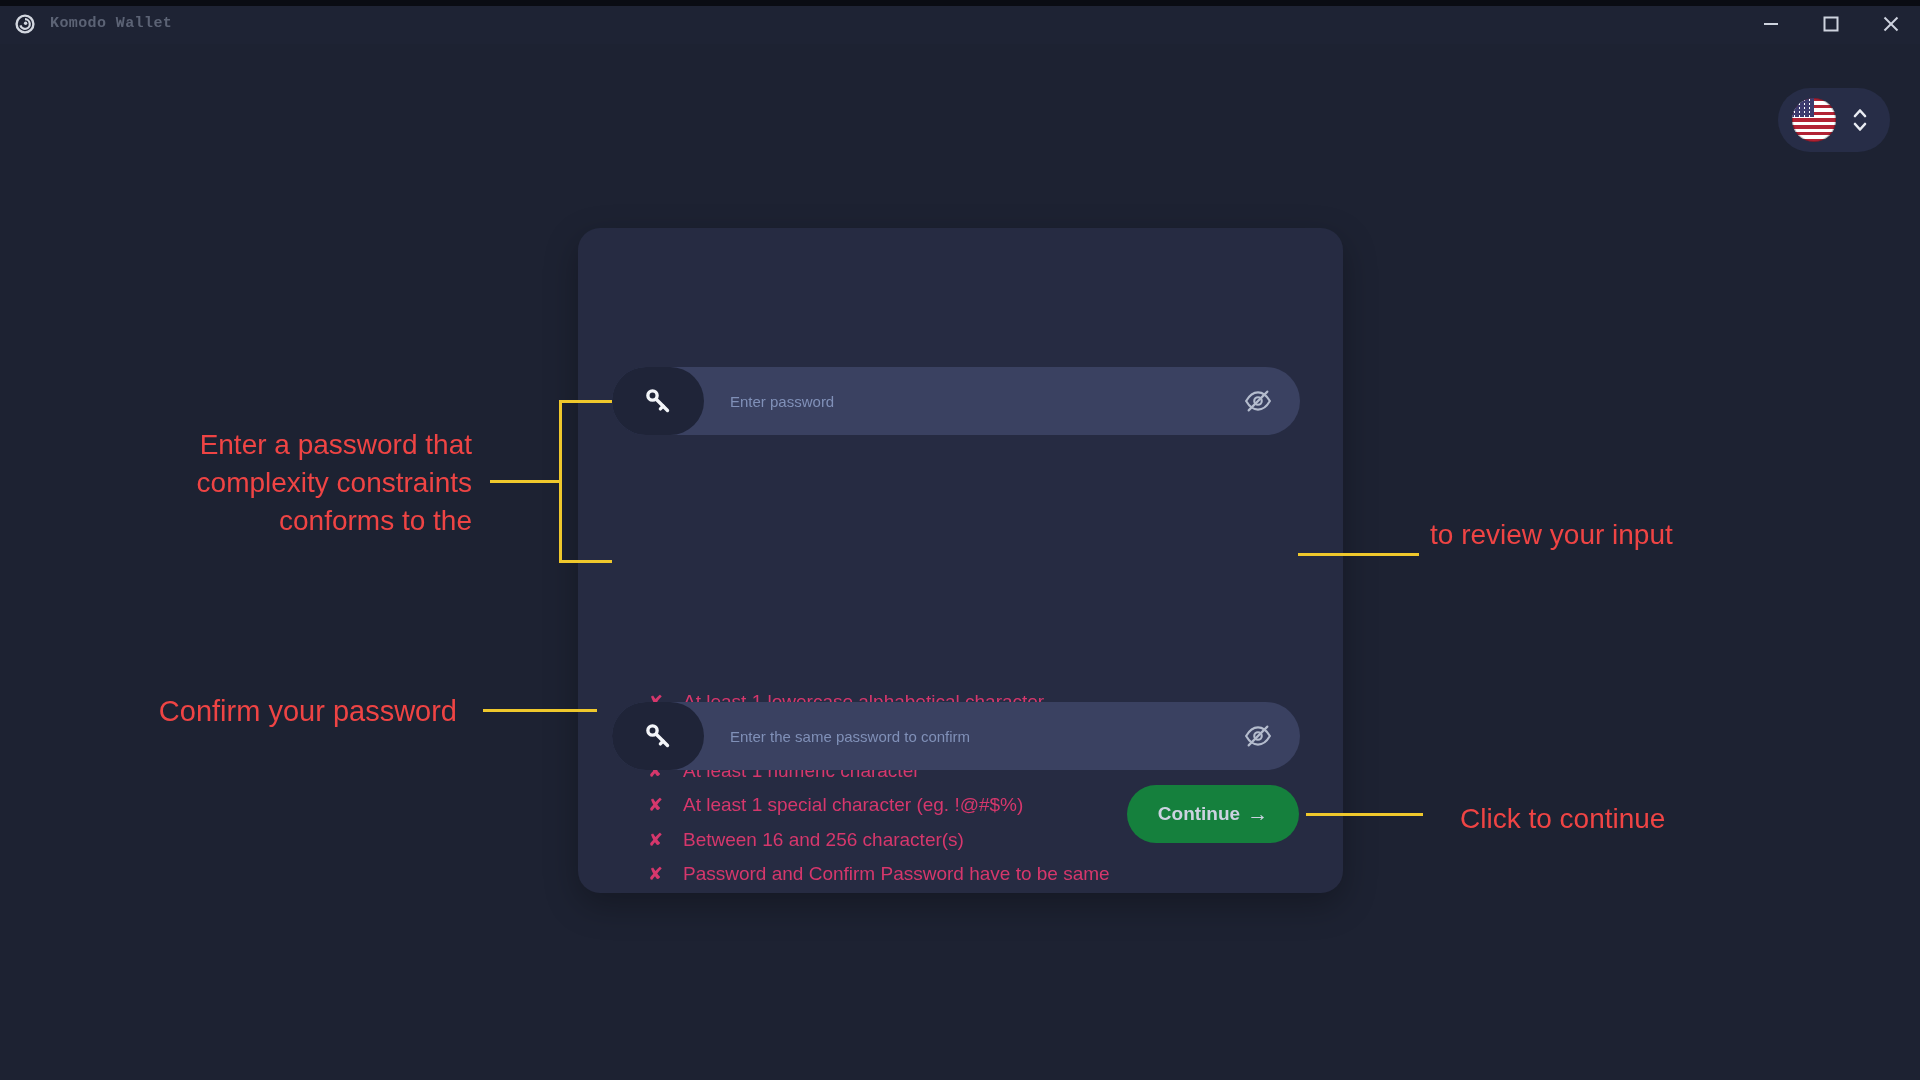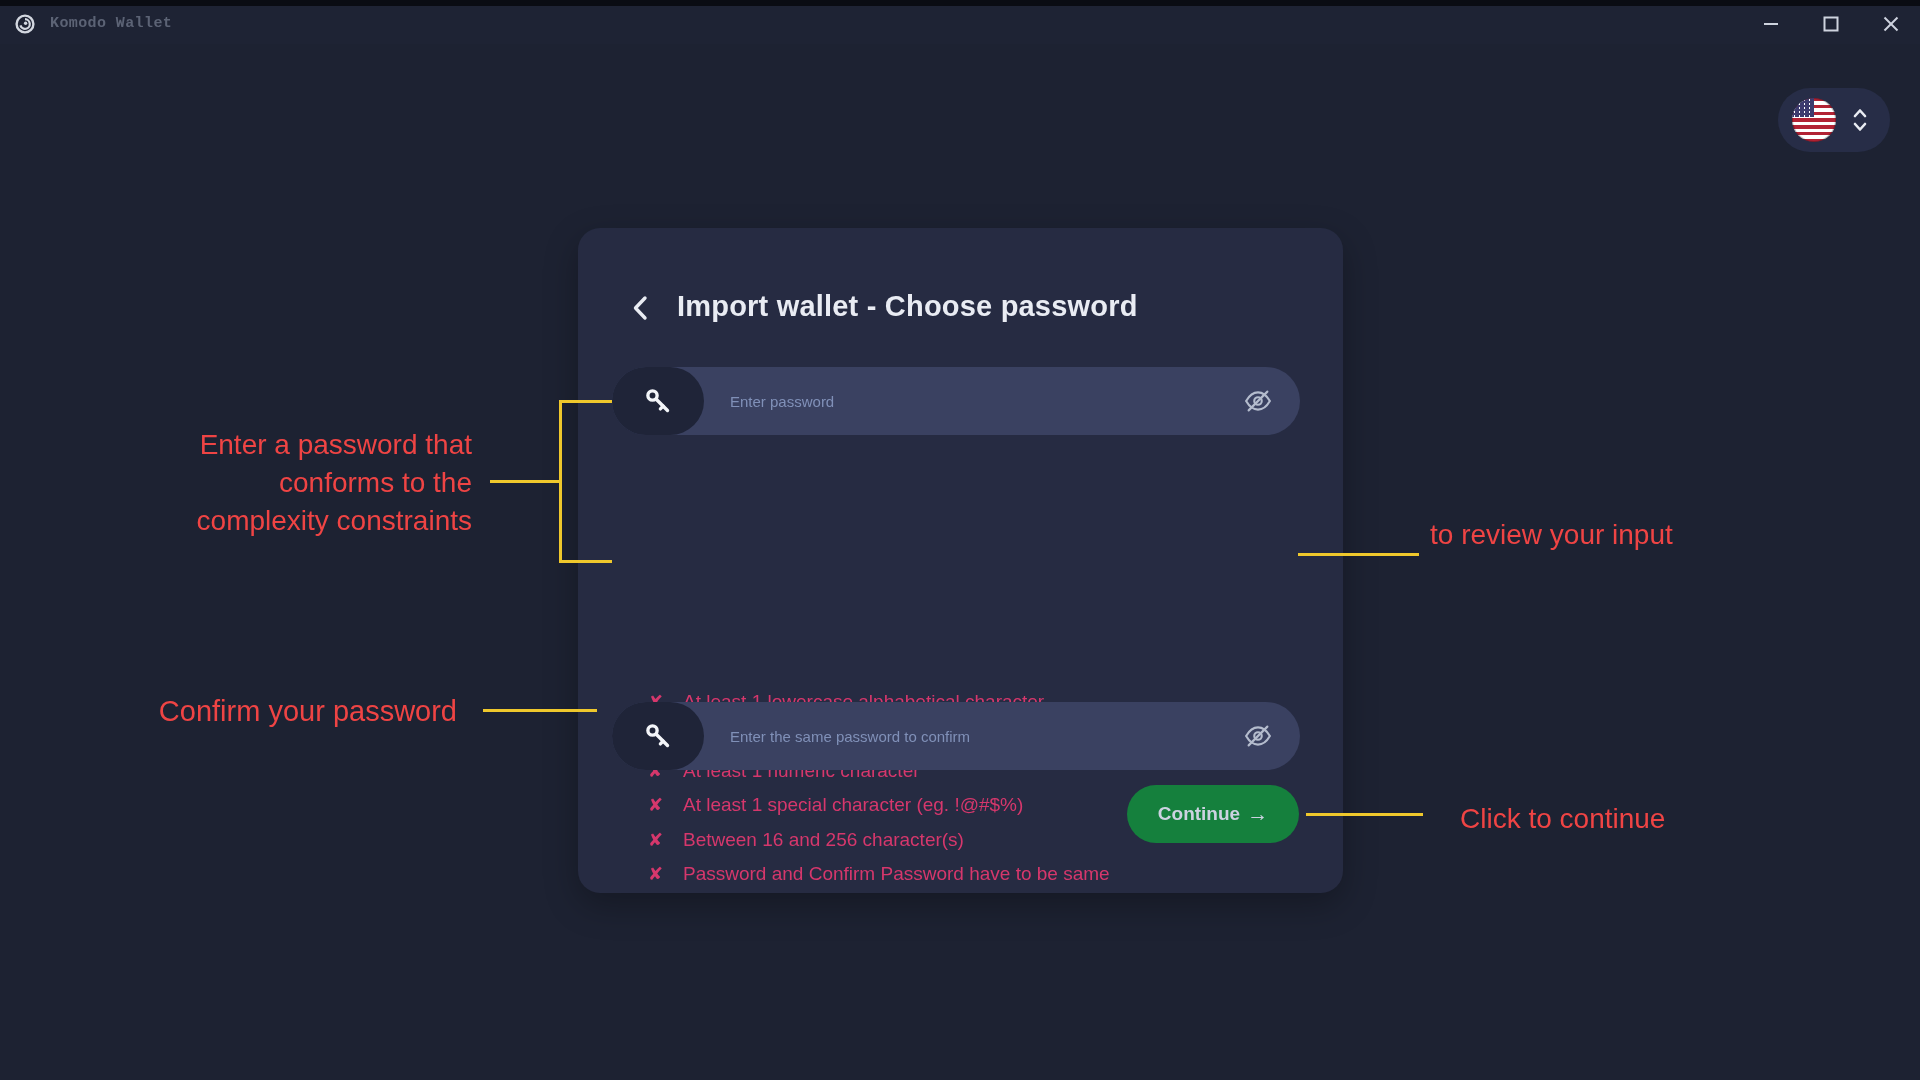--- a/index.html
+++ b/index.html
@@ -101,28 +101,20 @@
   </div>
   <div class="chev">
     <svg width="20" height="28" viewBox="0 0 20 28">
       <polyline points="5,10 10,4.5 15,10" fill="none" stroke="#e8ebf2" stroke-width="2.6" stroke-linecap="round" stroke-linejoin="round"></polyline>
       <polyline points="5,18 10,23.5 15,18" fill="none" stroke="#e8ebf2" stroke-width="2.6" stroke-linecap="round" stroke-linejoin="round"></polyline>
     </svg>
   </div>
 </div>
 
 <div class="card">
-  <div class="card-head">
-    <div class="back">
-      <svg width="18" height="28" viewBox="0 0 18 28">
-        <polyline points="14,4 4.5,14 14,24" fill="none" stroke="#e9ecf3" stroke-width="3.4" stroke-linecap="round" stroke-linejoin="round"></polyline>
-      </svg>
-    </div>
-    <div class="card-title">Import wallet - Choose password</div>
-  </div>
 
   <div class="field pw">
     <div class="keywrap">
       <svg width="30" height="30" viewBox="0 0 24 24">
         <circle cx="7.6" cy="7.6" r="3.7" fill="none" stroke="#f3f5f9" stroke-width="2.7"></circle>
         <line x1="10.6" y1="10.6" x2="19.6" y2="19.6" stroke="#f3f5f9" stroke-width="2.7" stroke-linecap="round"></line>
         <line x1="16.1" y1="16.1" x2="13.9" y2="18.3" stroke="#f3f5f9" stroke-width="2.7" stroke-linecap="round"></line>
       </svg>
     </div>
     <input type="text" placeholder="Enter password" style="">
@@ -181,22 +173,22 @@
   </div>
 
   <div class="continue">
     <span>Continue</span>
     <span class="arrow">→</span>
   </div>
 </div>
 
 <div class="ann right-align" style="right:1448px; top:426px;">
   <div>Enter a password that</div>
+  <div>complexity constraints</div>
   <div>conforms to the</div>
-  <div>complexity constraints</div>
 </div>
 
 <div class="yline h3" style="left:490px; top:480px; width:70px;"></div>
 <div class="yline w3" style="left:559px; top:400px; height:163px;"></div>
 <div class="yline h3" style="left:559px; top:400px; width:53px;"></div>
 <div class="yline h3" style="left:559px; top:560px; width:53px;"></div>
 
 <div class="ann right-align" style="right:1463px; top:692px; font-size:29px;">
   <div>Confirm your password</div>
 </div>

